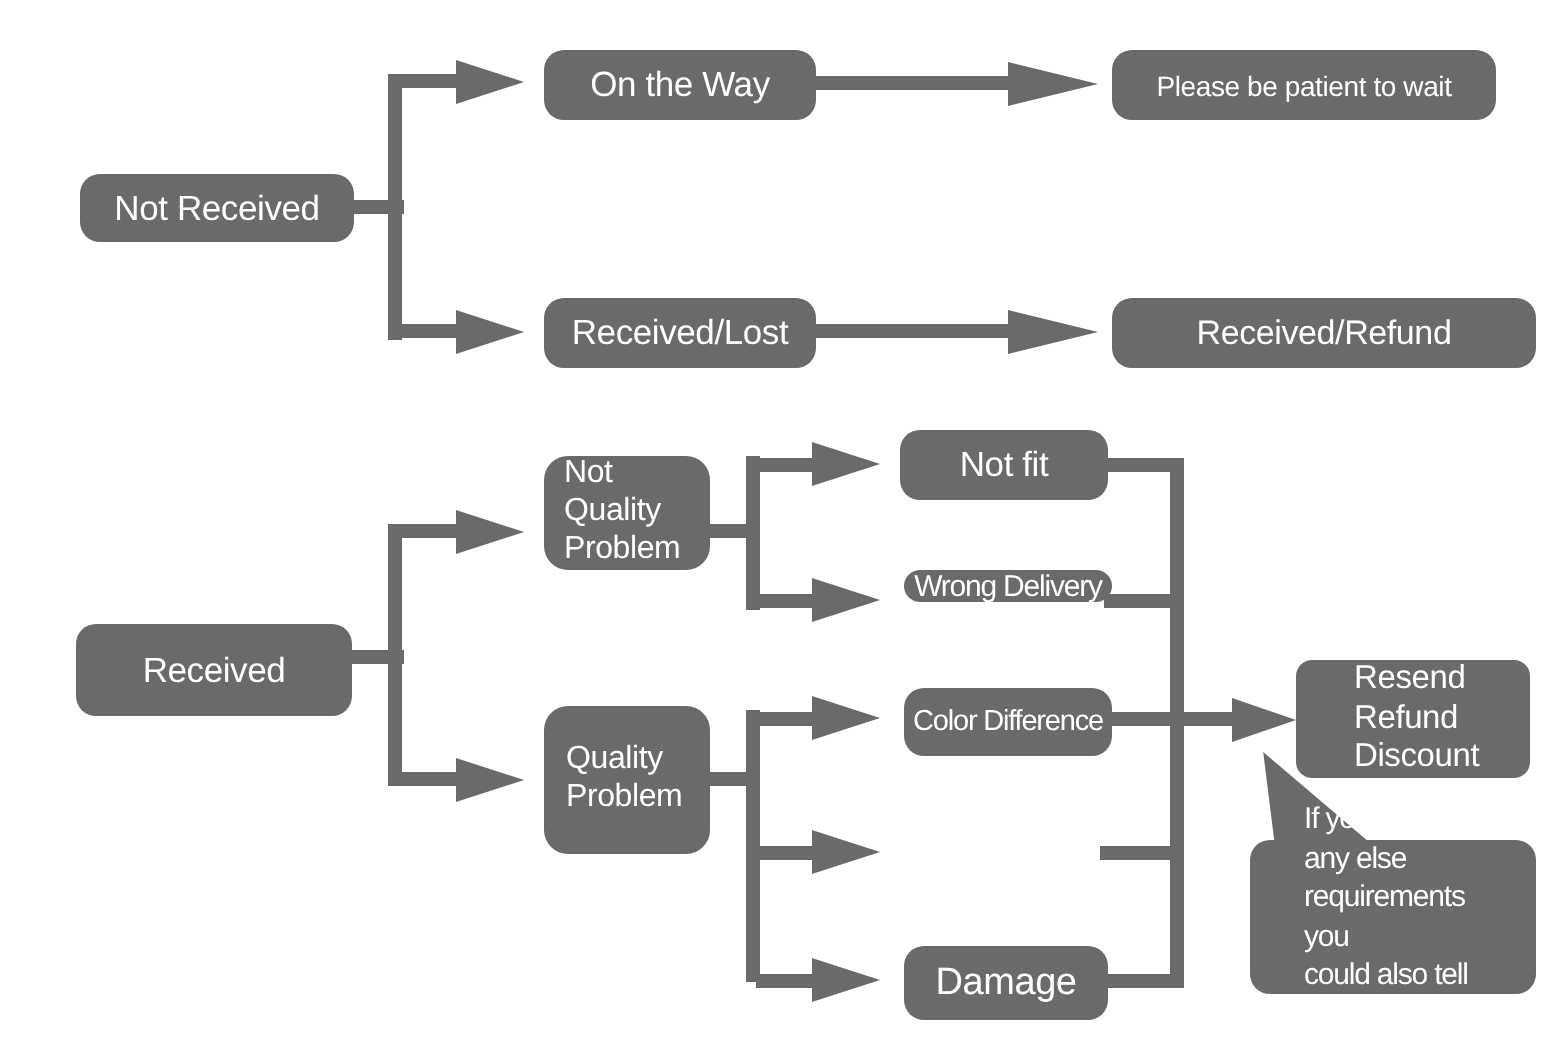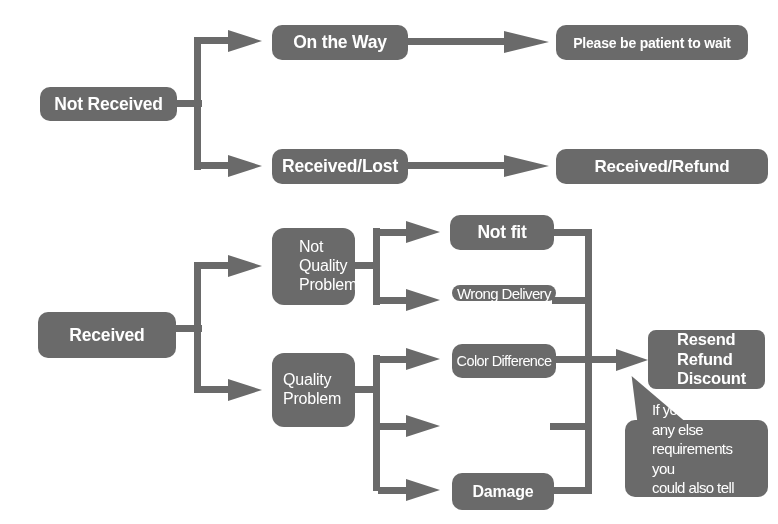--- a/index.html
+++ b/index.html
@@ -10,21 +10,21 @@
   }
   html,body{margin:0;padding:0;background:var(--background);}
   #canvas{
     position:relative;width:778px;height:524px;background:var(--background);
     overflow:hidden;font-family:"Liberation Sans","DejaVu Sans",sans-serif;
   }
   .node{
     position:absolute;background:var(--node-fill);color:var(--label-text);
     border-radius:10px;display:flex;align-items:center;justify-content:center;
     text-align:center;white-space:pre-line;box-sizing:border-box;
-    font-weight:700;letter-spacing:-0.2px;
+    font-weight:400;letter-spacing:-0.2px;
   }
   .node.reg{font-weight:400;}
   .node.cond{font-weight:400;letter-spacing:-0.6px;}
   .node.left{justify-content:flex-start;text-align:left;}
   .hline,.vline{position:absolute;background:var(--connector);}
   .arrow{
     position:absolute;width:0;height:0;
     border-top:11px solid transparent;border-bottom:11px solid transparent;
     border-left:34px solid var(--connector);
   }
@@ -65,21 +65,21 @@
   <div class="arrow big" style="left:504px;top:155px;"></div>
   <div class="node" style="left:556px;top:149px;width:212px;height:35px;font-size:17px;">Received/Refund</div>
 
   <div class="node" style="left:38px;top:312px;width:138px;height:46px;font-size:17.5px;">Received</div>
 
   <div class="hline" style="left:170px;top:325px;width:32px;height:7px;"></div>
   <div class="vline" style="left:194px;top:262px;width:7px;height:131px;"></div>
 
   <div class="hline" style="left:199px;top:262px;width:33px;height:7px;"></div>
   <div class="arrow" style="left:228px;top:255px;"></div>
-  <div class="node left reg" style="left:272px;top:228px;width:83px;height:77px;font-size:16px;line-height:1.18;padding-left:27px;border-radius:12px;">Not
+  <div class="node left reg" style="left:272px;top:228px;width:83px;height:57px;font-size:16px;line-height:1.18;padding-left:10px;border-radius:12px;">Not
 Quality
 Problem</div>
 
   <div class="hline" style="left:350px;top:262px;width:30px;height:7px;"></div>
   <div class="vline" style="left:373px;top:228px;width:7px;height:77px;"></div>
 
   <div class="hline" style="left:378px;top:229px;width:30px;height:7px;"></div>
   <div class="arrow" style="left:406px;top:221px;"></div>
   <div class="node" style="left:450px;top:215px;width:104px;height:35px;font-size:17.5px;">Not fit</div>
 
@@ -97,21 +97,21 @@
 
   <div class="hline" style="left:378px;top:356px;width:30px;height:7px;"></div>
   <div class="arrow" style="left:406px;top:348px;"></div>
   <div class="node cond" style="left:452px;top:344px;width:104px;height:34px;font-size:14.5px;">Color Difference</div>
 
   <div class="hline" style="left:378px;top:423px;width:30px;height:7px;"></div>
   <div class="arrow" style="left:406px;top:415px;"></div>
 
   <div class="hline" style="left:378px;top:487px;width:30px;height:7px;"></div>
   <div class="arrow" style="left:406px;top:479px;"></div>
-  <div class="node" style="left:452px;top:473px;width:102px;height:37px;font-size:16px;text-align:center;">Damage</div>
+  <div class="node" style="left:452px;top:473px;width:102px;height:37px;font-size:19px;text-align:center;">Damage</div>
 
   <div class="hline" style="left:550px;top:229px;width:42px;height:7px;"></div>
   <div class="hline" style="left:552px;top:297px;width:40px;height:7px;"></div>
   <div class="hline" style="left:552px;top:356px;width:40px;height:7px;"></div>
   <div class="hline" style="left:550px;top:423px;width:42px;height:7px;"></div>
   <div class="hline" style="left:550px;top:487px;width:42px;height:7px;"></div>
   <div class="vline" style="left:585px;top:229px;width:7px;height:265px;"></div>
 
   <div class="hline" style="left:590px;top:356px;width:28px;height:7px;"></div>
   <div class="arrow med" style="left:616px;top:349px;"></div>

